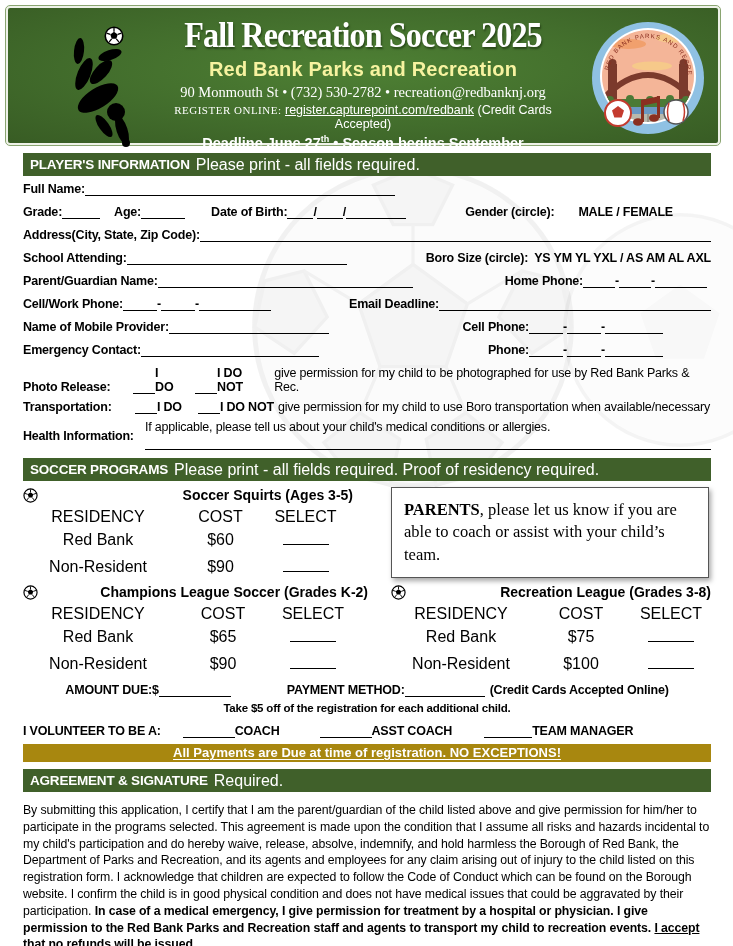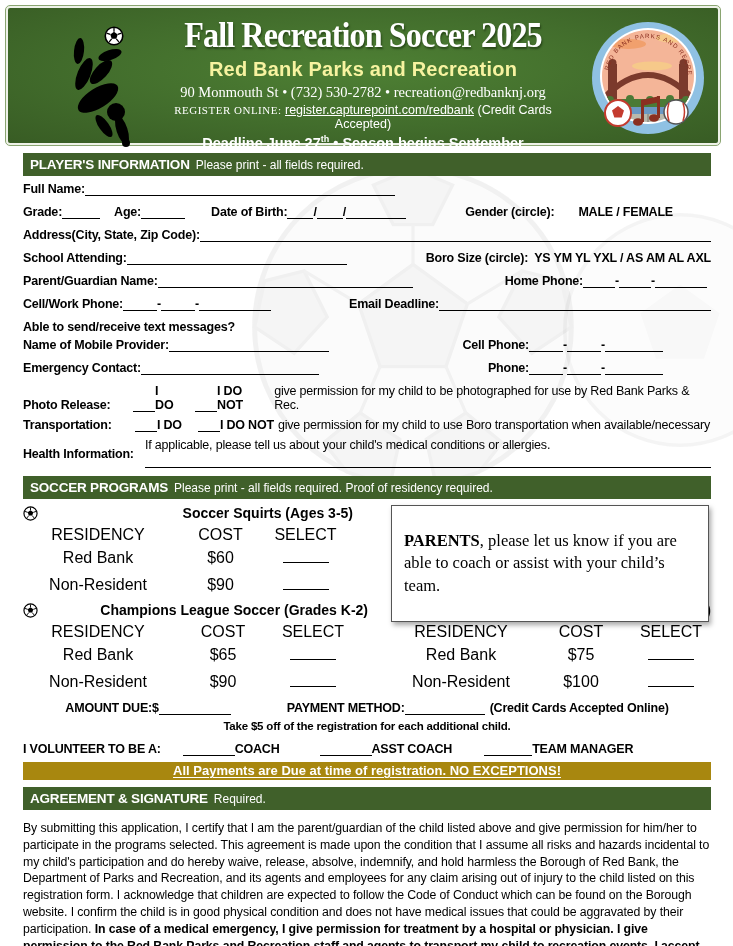--- a/index.html
+++ b/index.html
@@ -22,36 +22,36 @@
   sup{font-size:9px;}
   .player-art{position:absolute;left:38px;top:18px;}
   .logo-art{position:absolute;right:8px;top:8px;}
   
   .wm{position:absolute;pointer-events:none;}
   
   .content{position:absolute;left:23px;top:153px;width:688px;}
   .bar{background:#40602a;color:#fff;height:23px;display:flex;align-items:center;padding-left:7px;
        margin-bottom:6px;}
   .bar b{font-size:13.5px;letter-spacing:-.2px;margin-right:6px;white-space:nowrap;}
-  .bar span{font-size:12px;white-space:nowrap;}
+  .bar span{font-size:16px;white-space:nowrap;}
   .row{display:flex;align-items:flex-end;font-size:12.5px;font-weight:bold;letter-spacing:-.2px;
        margin-bottom:9px;position:relative;z-index:2;}
   .row .l{display:inline-block;border-bottom:1.3px solid #000;height:12px;}
   .row .reg{font-weight:normal;}
   .grow{flex:1;}
   .gap{display:inline-block;}
   
   .progs{position:relative;z-index:2;}
   .ph{font-size:14px;font-weight:bold;display:flex;align-items:center;gap:5px;justify-content:space-between;}
   .tbl{display:grid;font-size:16px;margin-top:3px;}
   .tbl .hc{font-weight:normal;text-align:center;padding:2px 0;}
   .tbl .cc{text-align:center;padding:3px 0 6px;}
   .sel .l{display:inline-block;border-bottom:1.3px solid #000;height:11px;width:46px;}
   .parents-box{position:absolute;right:2px;top:0;width:318px;box-sizing:border-box;border:1.5px solid #555;
-    background:#fff;padding:24px 12px;font-family:"Liberation Serif",serif;font-size:16.5px;line-height:1.35;
+    background:#fff;padding:11px 12px;font-family:"Liberation Serif",serif;font-size:16.5px;line-height:1.35;
     box-shadow:2px 3px 5px rgba(0,0,0,.35);}
   .two-col{display:flex;justify-content:space-between;margin-top:2px;}
   .centerline{font-size:12.5px;font-weight:bold;display:flex;justify-content:center;align-items:flex-end;
     margin-top:4px;letter-spacing:-.2px;}
   .centerline .l{display:inline-block;border-bottom:1.3px solid #000;height:12px;}
   .note-center{text-align:center;font-size:11.5px;font-weight:bold;margin-top:5px;letter-spacing:-.2px;}
   .gold{background:#a8870f;color:#fff;text-align:center;font-size:13px;font-weight:bold;height:18px;
     line-height:18px;margin-top:6px;}
   .gold u{text-underline-offset:2px;}
   .agree-p{font-size:12.3px;line-height:16.8px;margin-top:10px;letter-spacing:-.1px;}
@@ -230,23 +230,20 @@
       <span class="l" style="width:34px"></span>
         <span>-</span>
         <span class="l" style="width:34px"></span>
         <span>-</span>
         <span class="l" style="width:72px"></span>
       <span class="gap" style="width:78px"></span>
       <span>Email Deadline:</span>
       <span class="l grow"></span>
     </div>
 
-    <div class="row" style="margin-bottom:4px">
-      <span>Able to send/receive text messages?</span>
-    </div>
 
     <div class="row">
       <span>Name of Mobile Provider:</span>
       <span class="l" style="width:160px"></span>
       <span class="grow"></span>
       <span>Cell Phone:</span>
       <span class="l" style="width:34px"></span>
         <span>-</span>
         <span class="l" style="width:34px"></span>
         <span>-</span>

